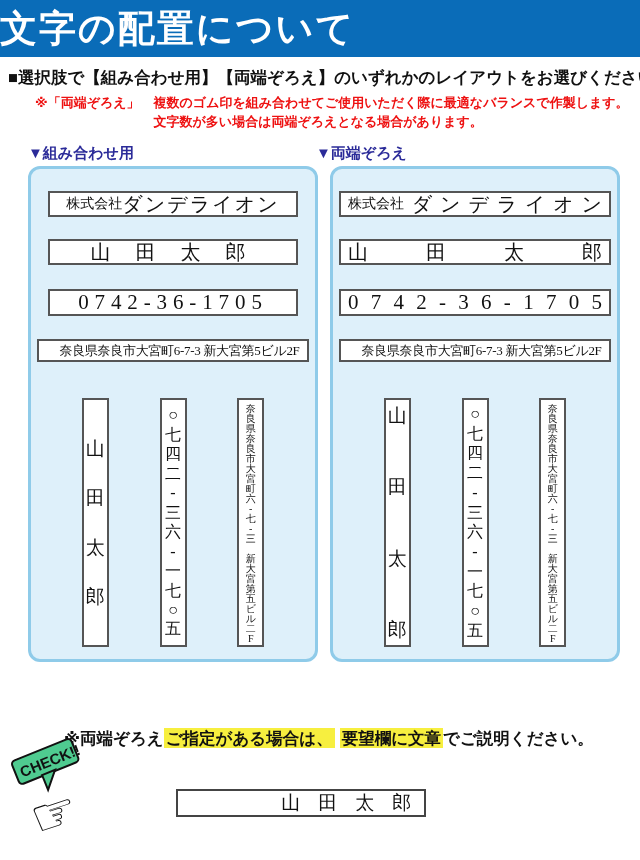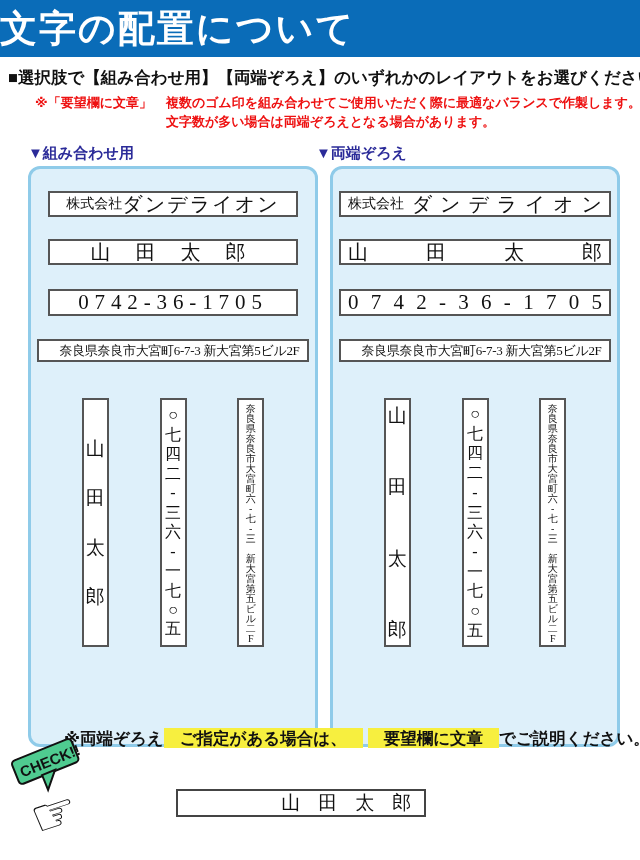--- a/index.html
+++ b/index.html
@@ -34,21 +34,21 @@
 
   
   .panel-label {
     position:absolute; top:144px; color:#2b2b99; font-size:15px; font-weight:bold;
   }
   .panel-label.left  { left:28px; }
   .panel-label.right { left:316px;font-family:Liberation Serif, serif; }
 
   
   .panel {
-    position:absolute; top:166px; width:290px; height:581px;
+    position:absolute; top:166px; width:290px; height:496px;
     background:#def0fa; border:3px solid #8fcbe9; border-radius:12px;
     display:flex; flex-direction:column; align-items:center;
   }
   .panel.left  { left:28px; }
   .panel.right { left:330px; }
 
   .hstamp {
     background:#ffffff; border:2px solid #555; color:#111;
     font-family:"Liberation Serif","DejaVu Serif",serif;
     display:flex; align-items:center; justify-content:center;
@@ -89,21 +89,21 @@
   .vertical-note {
     position:absolute; top:670px; right:8px;
     color:#ee1111; font-size:13px; font-weight:bold; white-space:nowrap;
   }
 
   
   .instruction {
     position:absolute; top:728px; left:64px;
     font-size:16.5px; font-weight:bold; color:#111; white-space:nowrap;
   }
-  .hl { background:#f7ef3f; padding:1px 16px; }
+  .hl { background:#f7ef3f; padding:1px 2px; }
   .hl.first { margin-right:5px; }
   .example {
     position:absolute; top:759px; left:95px;
     color:#ee1111; font-size:15.5px; font-weight:bold; white-space:nowrap;
   }
   .example-stamp {
     position:absolute; top:789px; left:176px; width:250px; height:28px;
     background:#fff; border:2px solid #444; color:#111;
     font-family:"Liberation Serif","DejaVu Serif",serif; font-size:19px; letter-spacing:.35em;
     display:flex; align-items:center; justify-content:flex-end; padding-right:6px;
@@ -115,21 +115,21 @@
 
 <div id="page">
 
   <div class="banner">
     <h1>文字の配置について</h1>
   </div>
 
   <div class="intro">■選択肢で【組み合わせ用】【両端ぞろえ】のいずれかのレイアウトをお選びください。</div>
 
   <div class="note">
-    <div class="note-label">※「要望欄に文章」</div>
+    <div class="note-label">※「両端ぞろえ」</div>
     <div class="note-lines">
       <div>複数のゴム印を組み合わせてご使用いただく際に最適なバランスで作製します。</div>
       <div>文字数が多い場合は両端ぞろえとなる場合があります。</div>
     </div>
   </div>
 
   <div class="panel-label left">▼組み合わせ用</div>
   <div class="panel-label right">▼両端ぞろえ</div>
 
   <div class="panel left">

